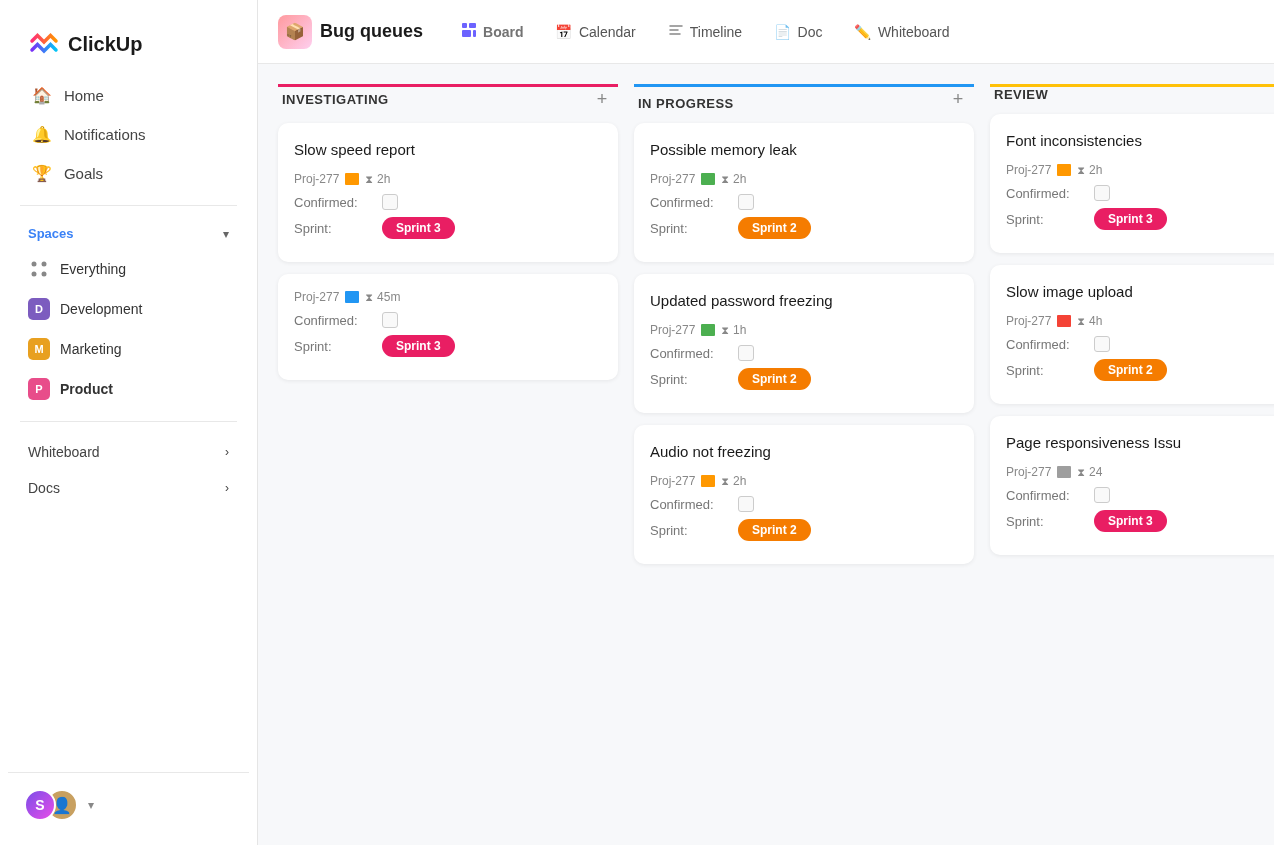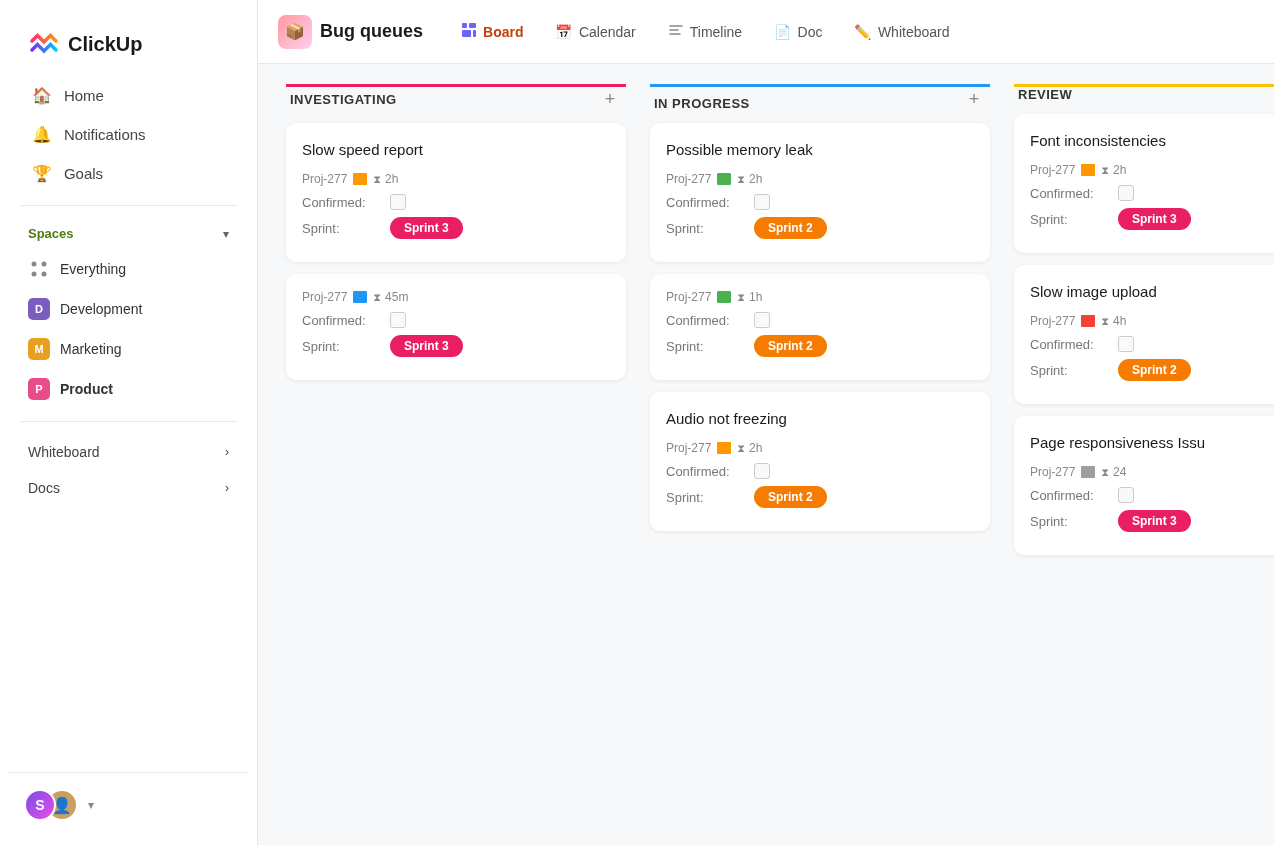--- a/index.html
+++ b/index.html
@@ -48,21 +48,21 @@
 
     .sidebar-divider { height: 1px; background: #e8e8e8; margin: 12px 12px; }
 
     .spaces-header {
       display: flex;
       align-items: center;
       justify-content: space-between;
       padding: 8px 20px 8px 20px;
       cursor: pointer;
     }
-    .spaces-title { font-size: 13px; font-weight: 600; color: #4d7c0f; }
+    .spaces-title { font-size: 13px; font-weight: 600; color: #3b82f6; }
     .chevron-icon { color: #666; font-size: 12px; }
 
     .space-item {
       display: flex;
       align-items: center;
       gap: 10px;
       padding: 9px 12px;
       border-radius: 8px;
       cursor: pointer;
       margin: 0 8px;
@@ -177,21 +177,21 @@
       align-items: center;
       gap: 6px;
       padding: 8px 14px;
       border-radius: 8px;
       cursor: pointer;
       color: #555;
       font-size: 14px;
       font-weight: 500;
     }
     .tab.active {
-      color: #c2410c;
+      color: #737373;
       font-weight: 600;
     }
     .tab-icon { font-size: 14px; }
 
     
     .board-area {
       flex: 1;
       overflow-x: auto;
       overflow-y: hidden;
       padding: 20px;
@@ -199,21 +199,20 @@
       gap: 16px;
       background: #f7f8fa;
     }
 
     .column {
       min-width: 340px;
       width: 340px;
       display: flex;
       flex-direction: column;
       gap: 0;
-      margin-left: 8px;
     }
 
     .column-header {
       display: flex;
       align-items: center;
       justify-content: space-between;
       padding: 0 4px 12px 4px;
       border-top: 3px solid transparent;
     }
     .column-header.investigating { border-top-color: #e91e63; }
@@ -546,20 +545,21 @@
             <span class="field-label">Confirmed:</span>
             <div class="checkbox-placeholder"></div>
           </div>
           <div class="card-field">
             <span class="field-label">Sprint:</span>
             <span class="sprint-badge orange">Sprint 2</span>
           </div>
         </div>
 
         <div class="card">
+          <div class="card-title">Updated password freezing</div>
           <div class="card-meta">
             <span class="card-proj">Proj-277</span>
             <span class="flag-icon flag-green"></span>
             <div class="time-estimate">
               <span class="hourglass-icon">⧗</span>
               <span>1h</span>
             </div>
           </div>
           <div class="card-field">
             <span class="field-label">Confirmed:</span>

